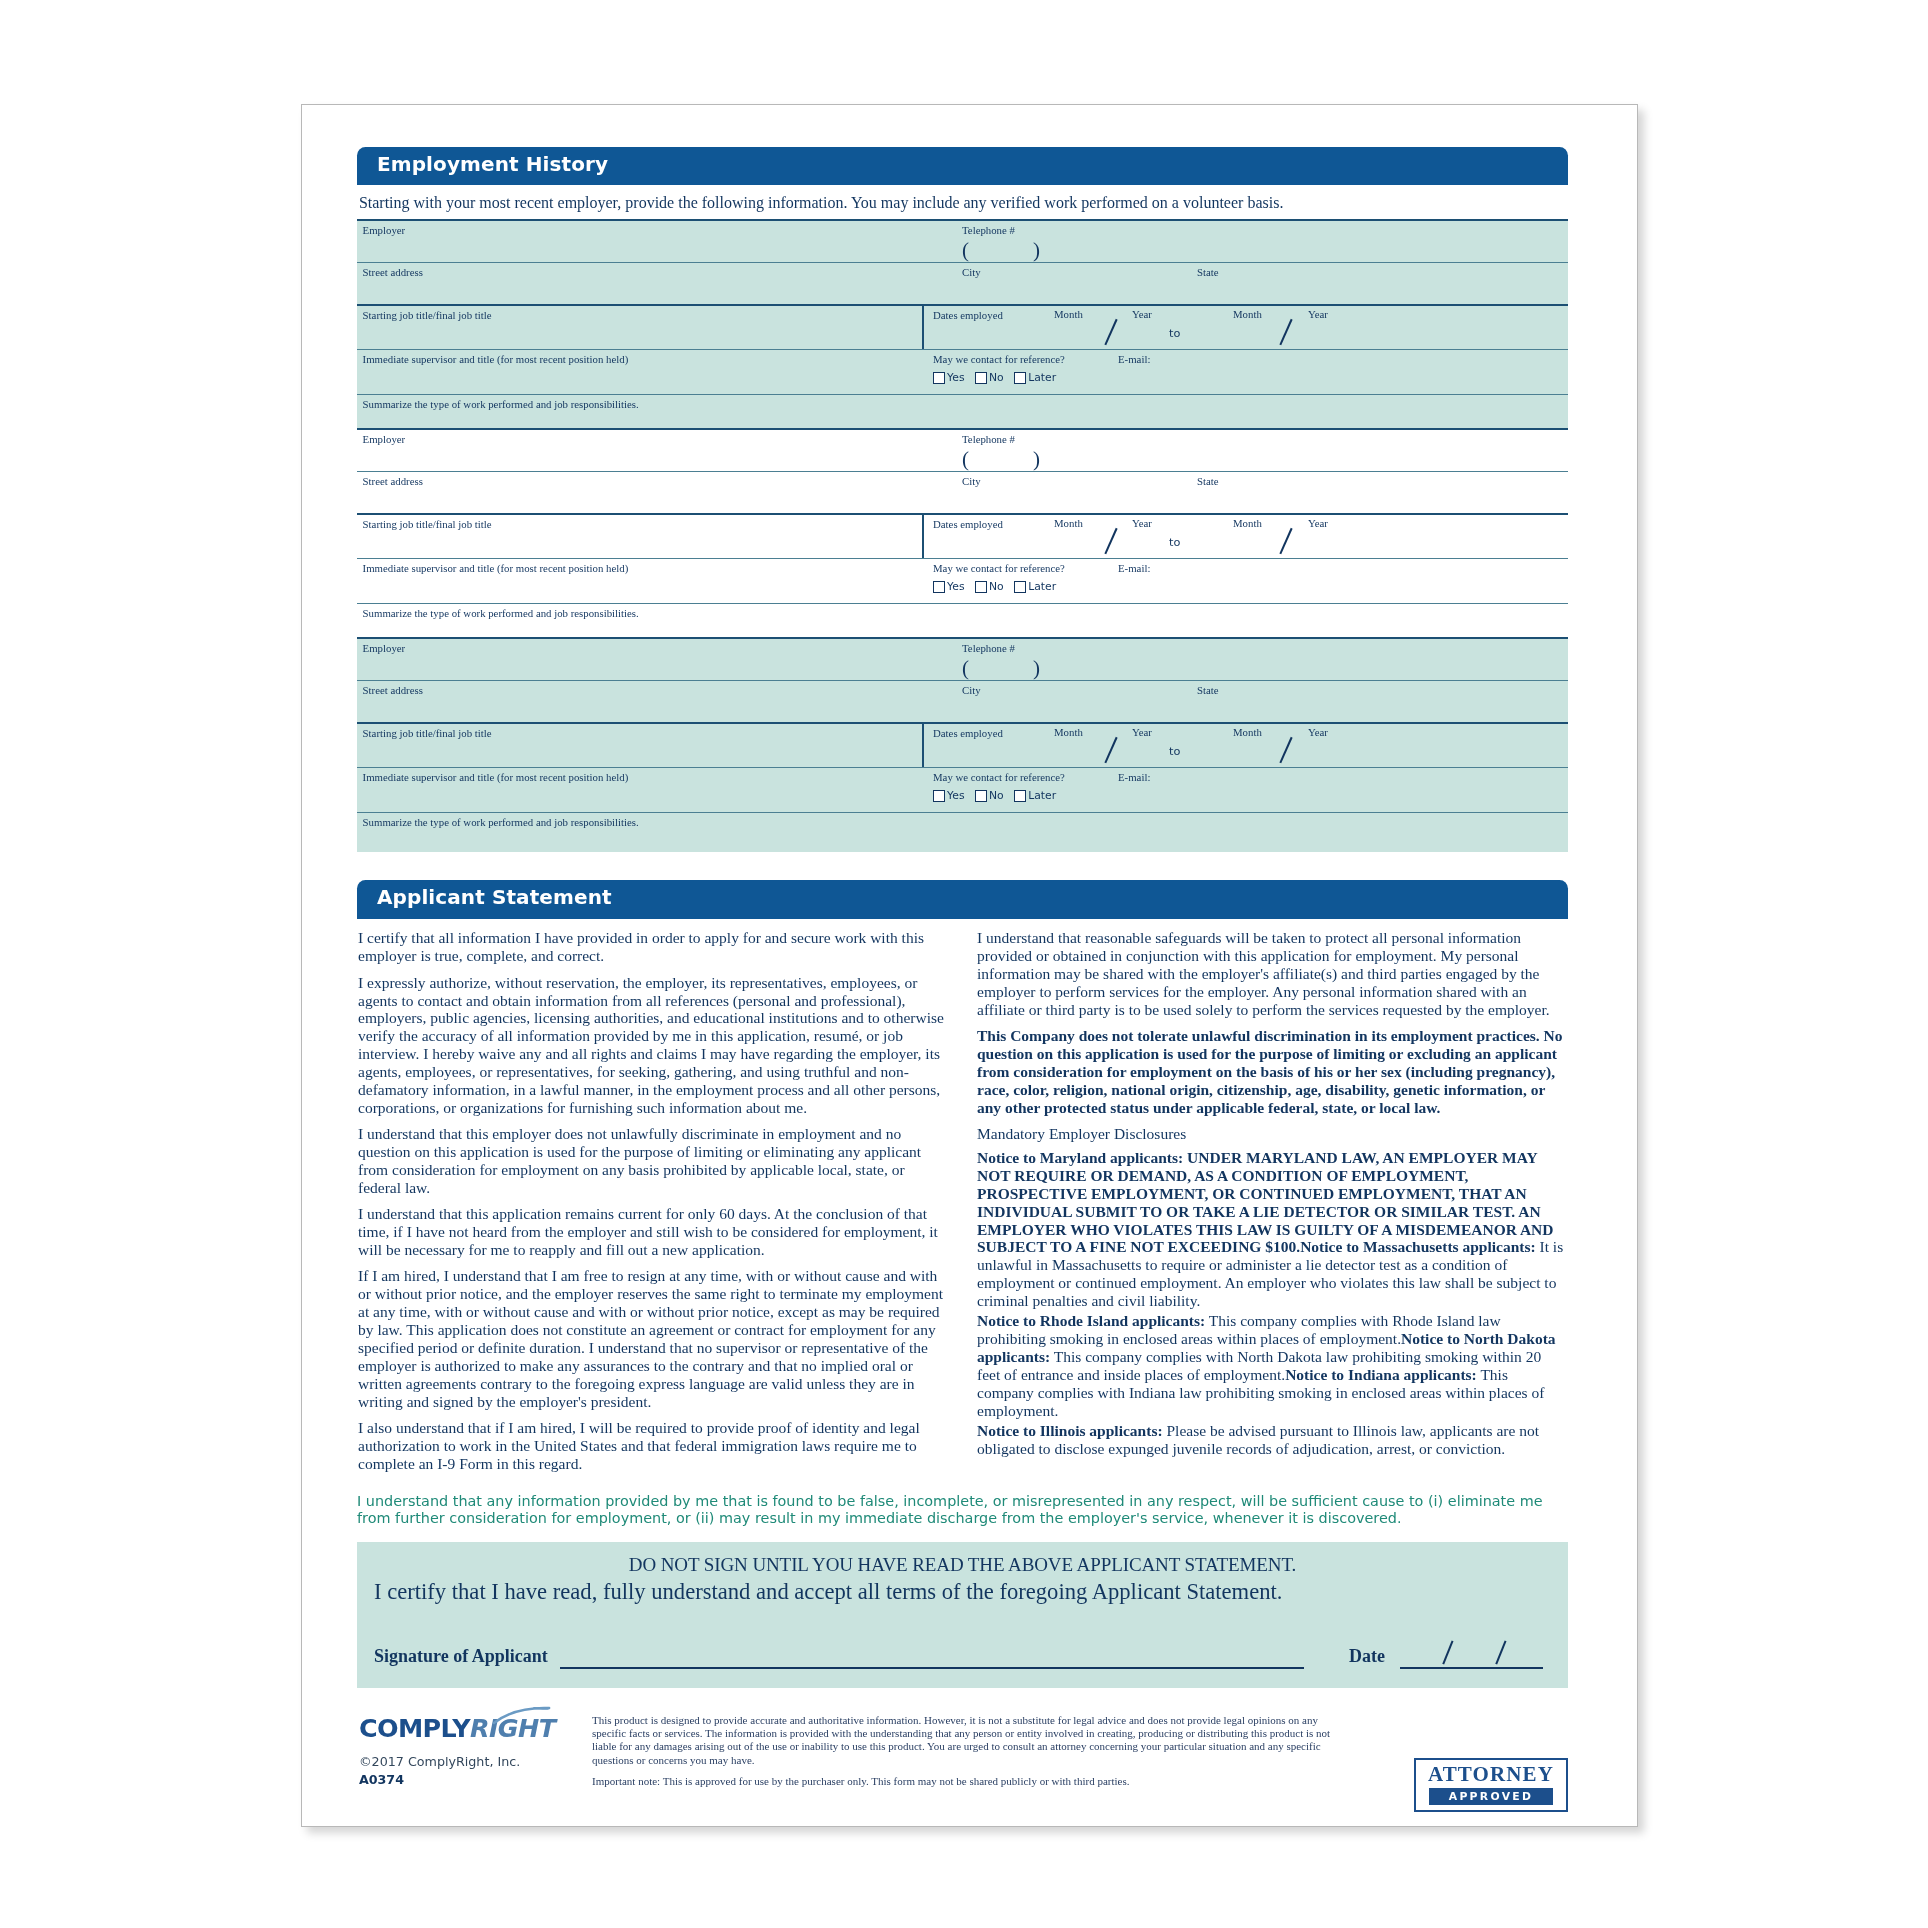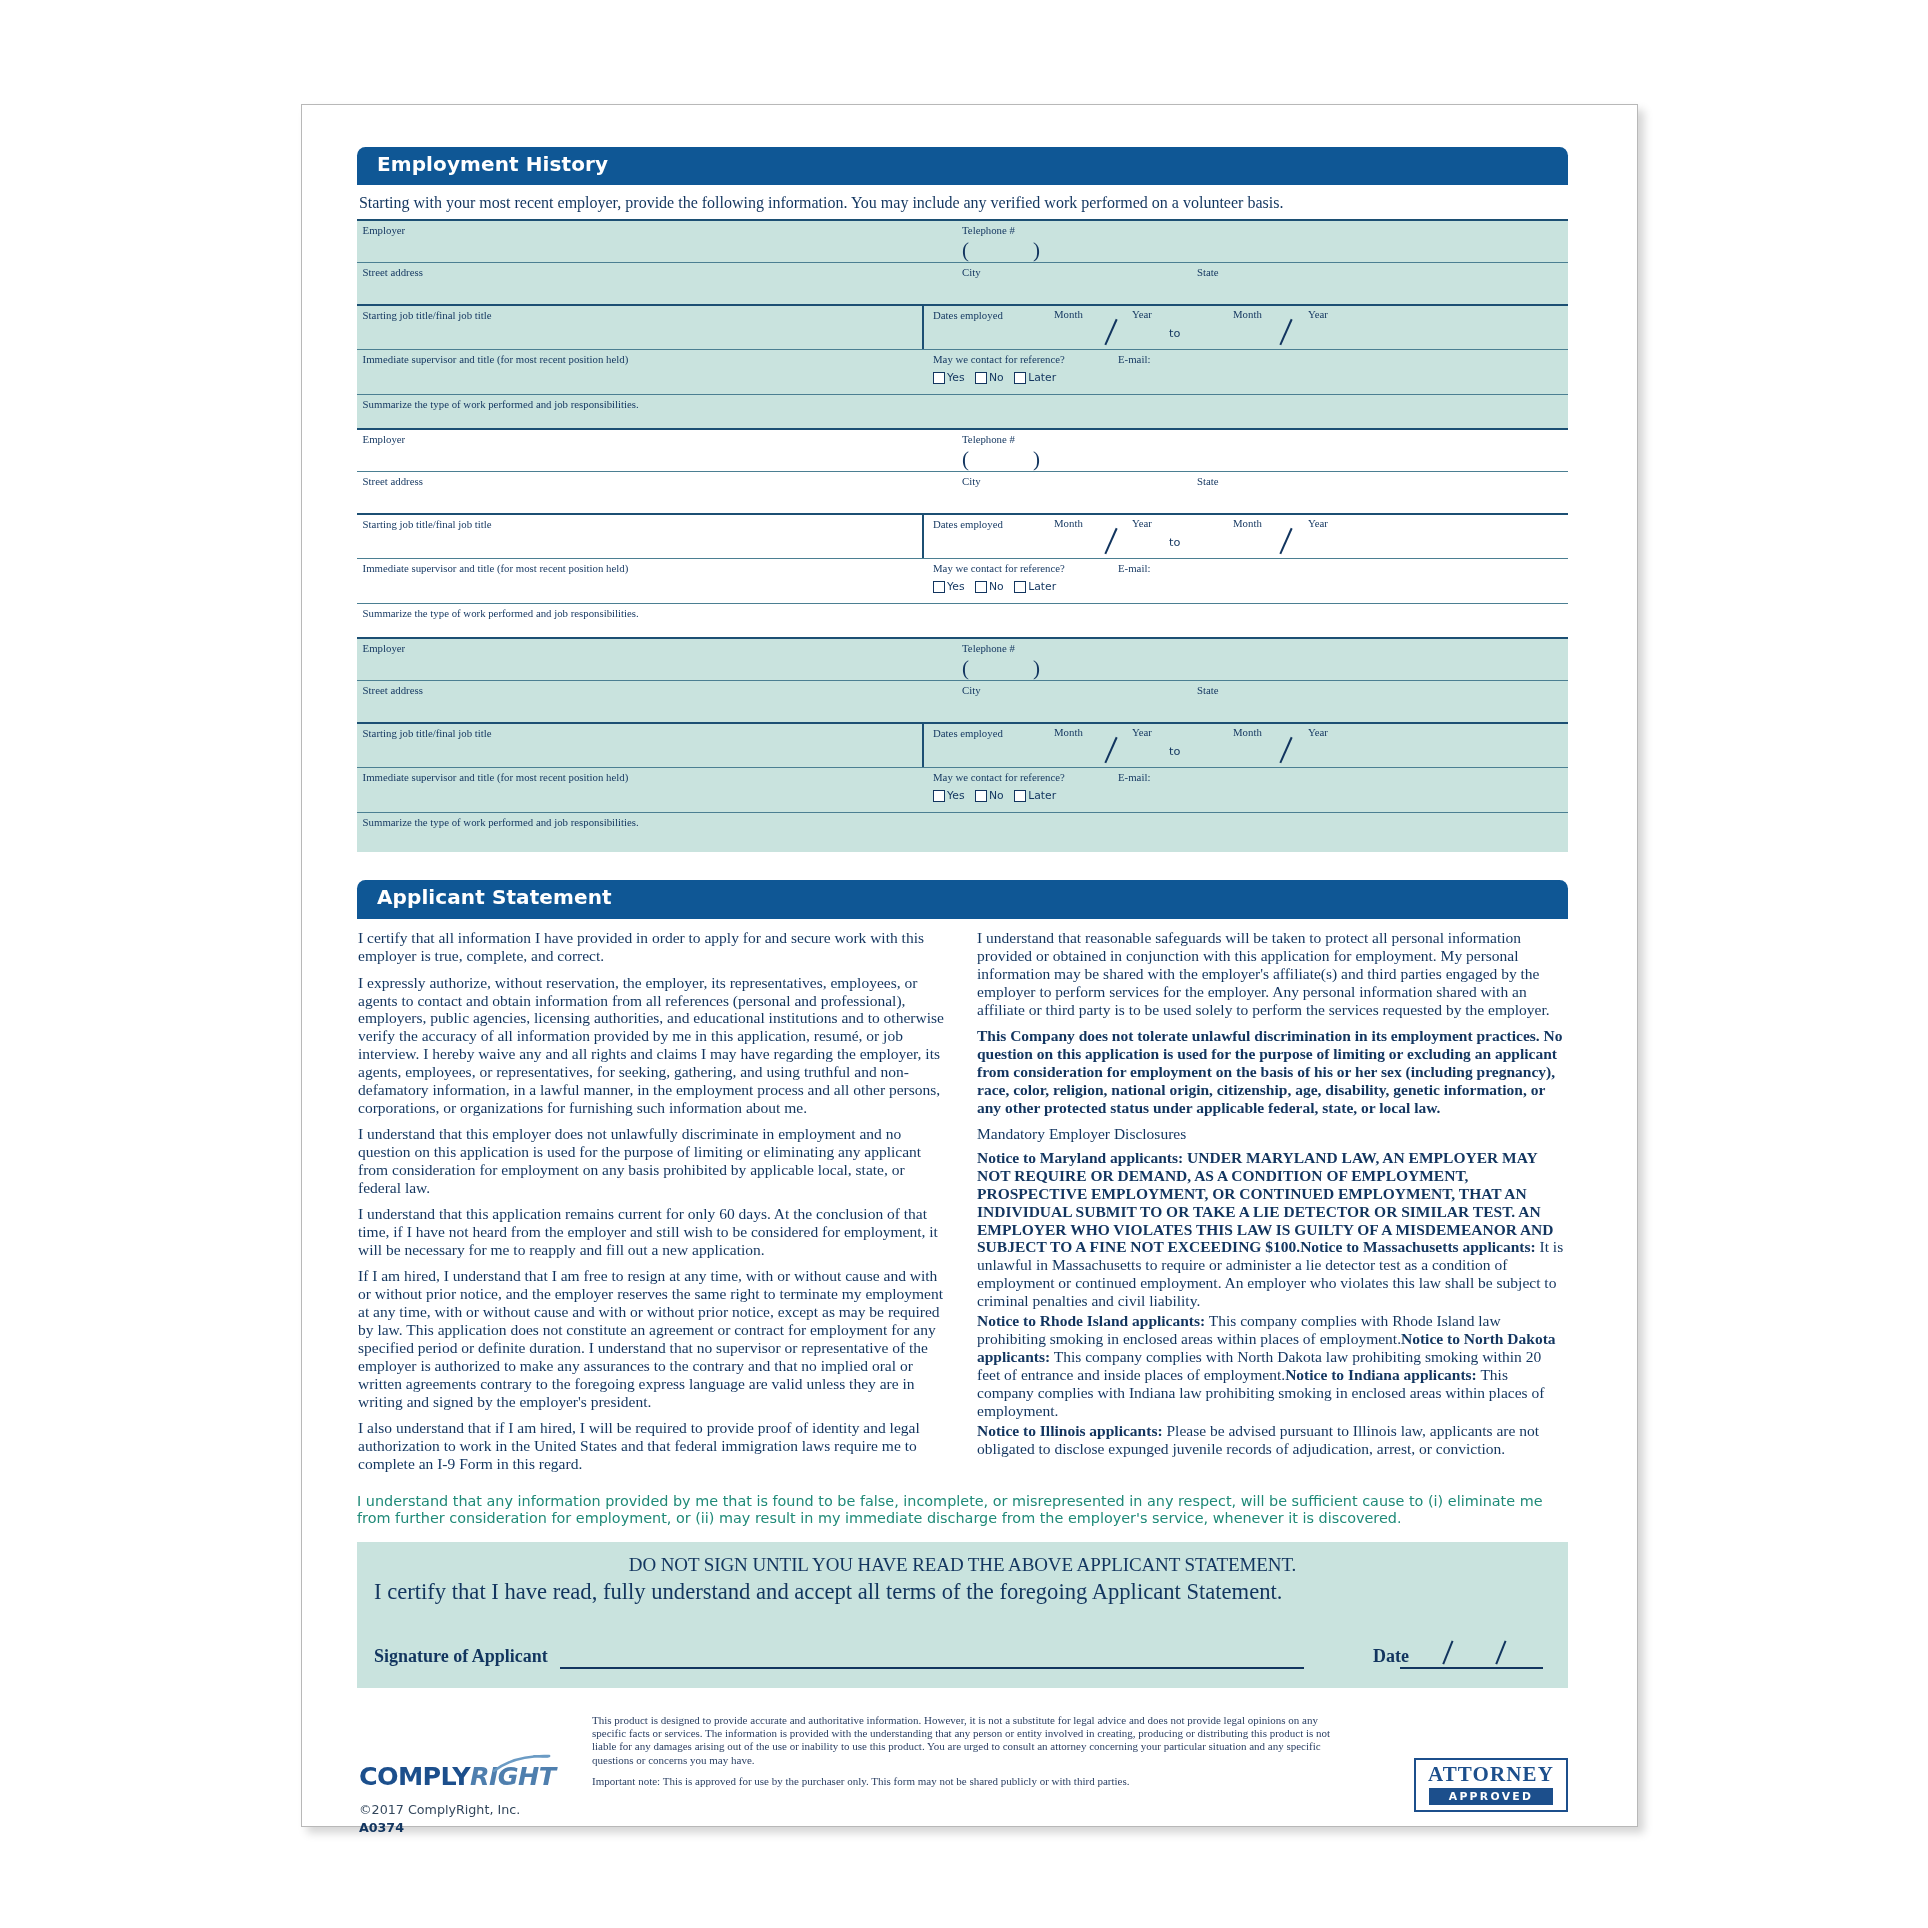--- a/index.html
+++ b/index.html
@@ -185,21 +185,21 @@
     position:absolute;width:1.7px;height:24.5px;
     background:#12355f;transform:rotate(22deg);bottom:3.8px;
   }
 
   
   .footer{
     position:relative;
     margin-top:24.5px;
     height:113px;
   }
-  .logo-box{position:absolute;left:1.9px;top:3.8px;width:198px;margin-top:48px;}
+  .logo-box{position:absolute;left:1.9px;top:3.8px;width:198px;}
   .logo-text{
     font-family:"DejaVu Sans", sans-serif;
     font-weight:bold;
     font-size:25.4px;
     color:#1c4f8c;
     letter-spacing:-0.6px;
     line-height:1;
   }
   .logo-text .rt{color:#4f7fae;font-style:italic;}
   .logo-swoosh{
@@ -440,21 +440,21 @@
       <p class="green-note">I understand that any information provided by me that is found to be false, incomplete, or misrepresented in any respect, will be sufficient cause to (i) eliminate me from further consideration for employment, or (ii) may result in my immediate discharge from the employer's service, whenever it is discovered.</p>
     </div>
 
     <div class="sig-panel">
       <div class="sig-l1">DO NOT SIGN UNTIL YOU HAVE READ THE ABOVE APPLICANT STATEMENT.</div>
       <div class="sig-l2">I certify that I have read, fully understand and accept all terms of the foregoing Applicant Statement.</div>
 
       <div class="sig-line-row">
         <span class="sig-label">Signature of Applicant</span>
         <div class="sig-rule" style="left:186px;width:744px;"></div>
-        <span class="date-label" style="left:999px;">Date</span>
+        <span class="date-label" style="left:975px;">Date</span>
         <div class="sig-rule" style="left:1026px;width:143px;"></div>
         <div class="date-slash" style="left:1073px;"></div>
         <div class="date-slash" style="left:1126px;"></div>
       </div>
     </div>
 
     <div class="footer">
       <div class="logo-box">
         <div style="position:relative;">
           <svg class="logo-swoosh" viewBox="0 0 62 20">

